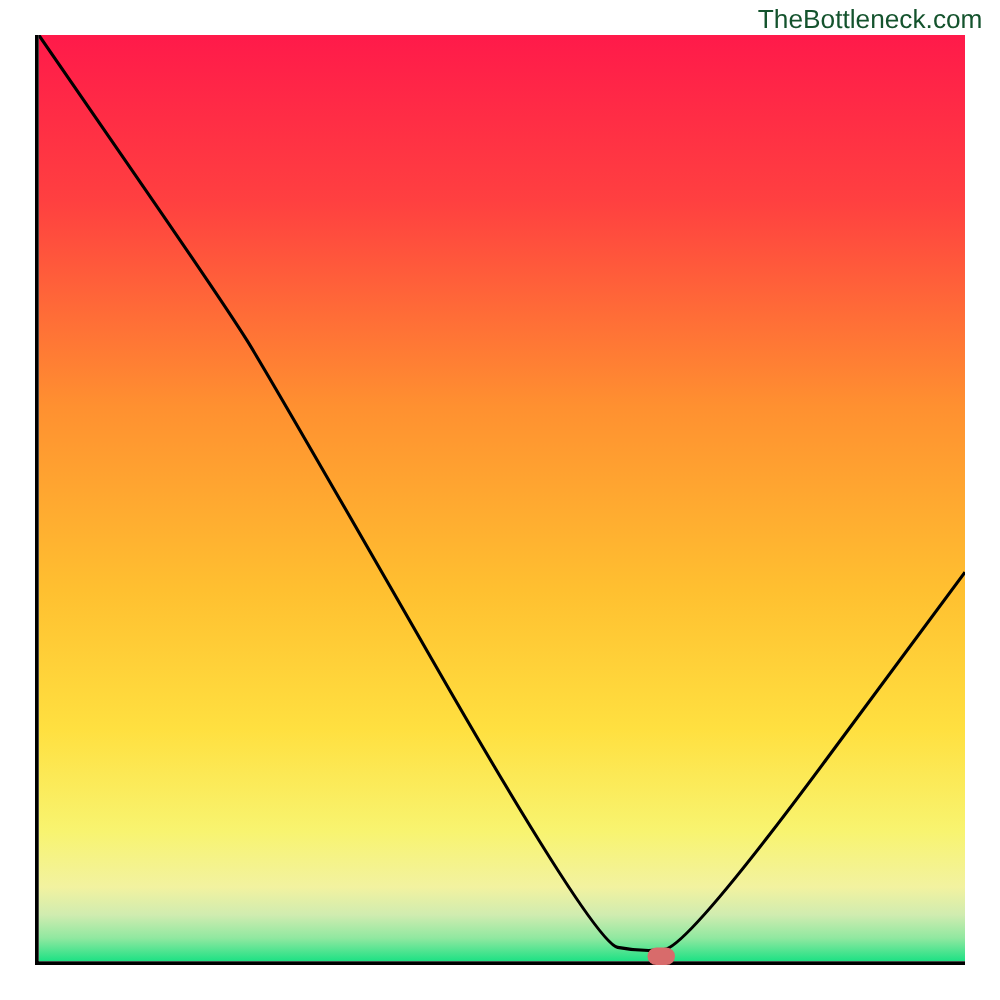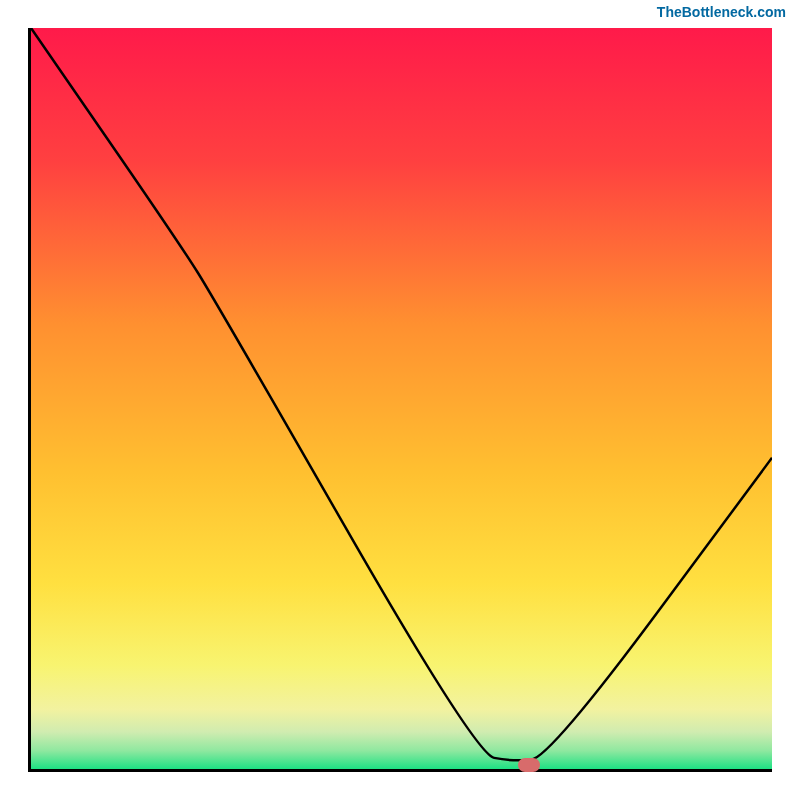--- a/index.html
+++ b/index.html
@@ -7,23 +7,23 @@
     width: 800px;
     height: 800px;
     background: #ffffff;
     position: relative;
     font-family: Arial, sans-serif;
   }
   .watermark {
     position: absolute;
     top: 4px;
     right: 14px;
-    color: #0369a1;
-    font-size: 14px;
-    font-weight: 700;
+    color: #14532d;
+    font-size: 21px;
+    font-weight: 400;
     z-index: 10;
   }
   .chart-area {
     position: absolute;
     top: 28px;
     left: 28px;
     width: 744px;
     height: 744px;
     border-left: 3px solid #000;
     border-bottom: 3px solid #000;

